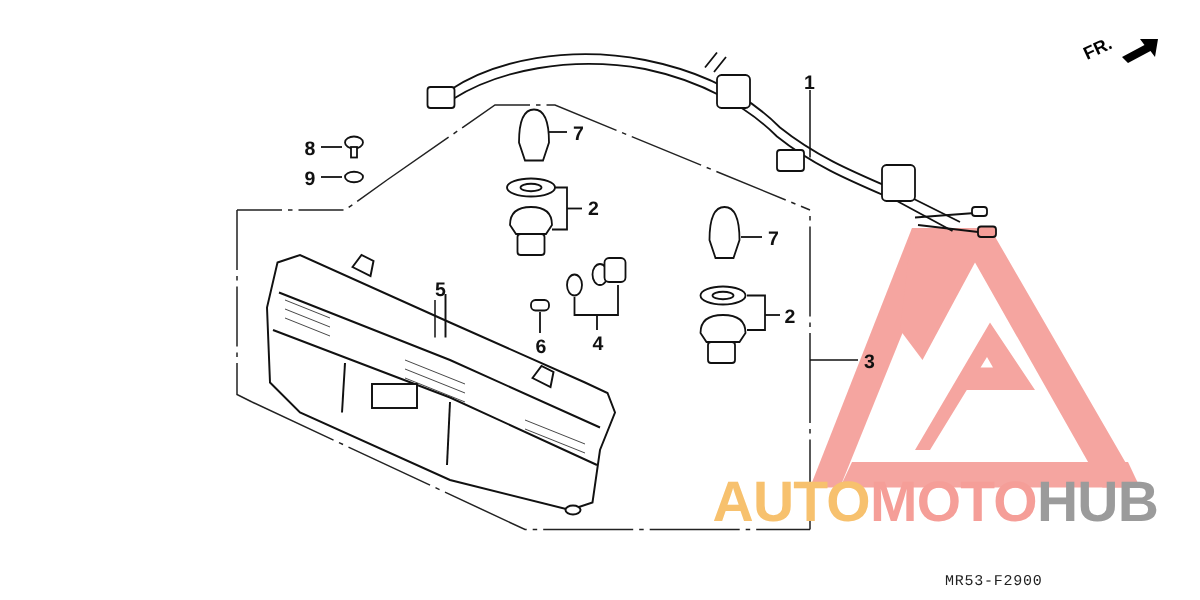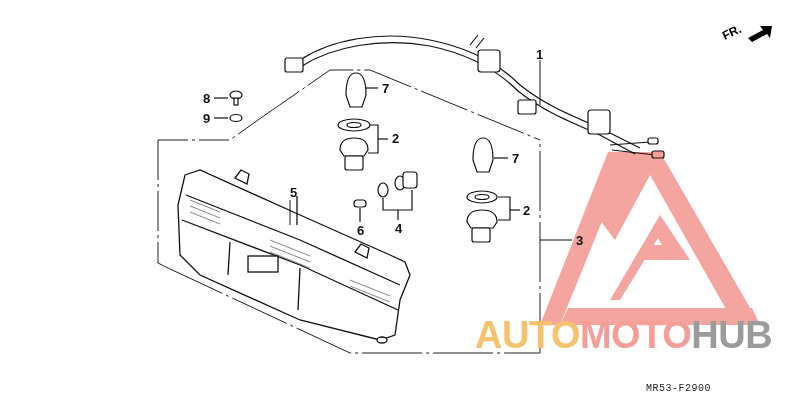--- a/index.html
+++ b/index.html
@@ -1,21 +1,21 @@
 <!DOCTYPE html>
 <html><head>
 <meta charset="utf-8">
 <style>
   html, body { margin:0; padding:0; background:#ffffff; }
   body { width:800px; height:400px; position:relative; overflow:hidden; font-family:"Liberation Sans", sans-serif; }
   .stage { position:absolute; left:0; top:0; width:800px; height:400px; }
   svg.diagram { position:absolute; left:0; top:0; width:800px; height:400px; }
   .callout { position:absolute; font-family:"Liberation Sans", sans-serif; font-size:13px; font-weight:bold; color:#111; line-height:1; }
   .fr { position:absolute; left:720px; top:30px; font-family:"Liberation Sans", sans-serif; font-weight:900; font-size:12px; color:#000; transform:rotate(-25deg); transform-origin:left top; }
-  .code { position:absolute; left:630px; top:383px; font-family:"Liberation Mono", monospace; font-size:10px; color:#222; letter-spacing:0.5px;margin-left:16px; }
+  .code { position:absolute; left:630px; top:383px; font-family:"Liberation Mono", monospace; font-size:10px; color:#222; letter-spacing:0.5px; }
   .wm-text { position:absolute; left:475px; top:316px; font-family:"Liberation Sans", sans-serif; font-weight:900; font-size:38px; letter-spacing:-0.5px; line-height:1; white-space:nowrap; }
   .wm-auto { color:#f7c16e; }
   .wm-moto { color:#f59e98; }
   .wm-hub { color:#9b9b9b; }
 </style>
 </head>
 <body>
 
 <div class="stage">
   <svg class="diagram" viewBox="0 0 800 400">

